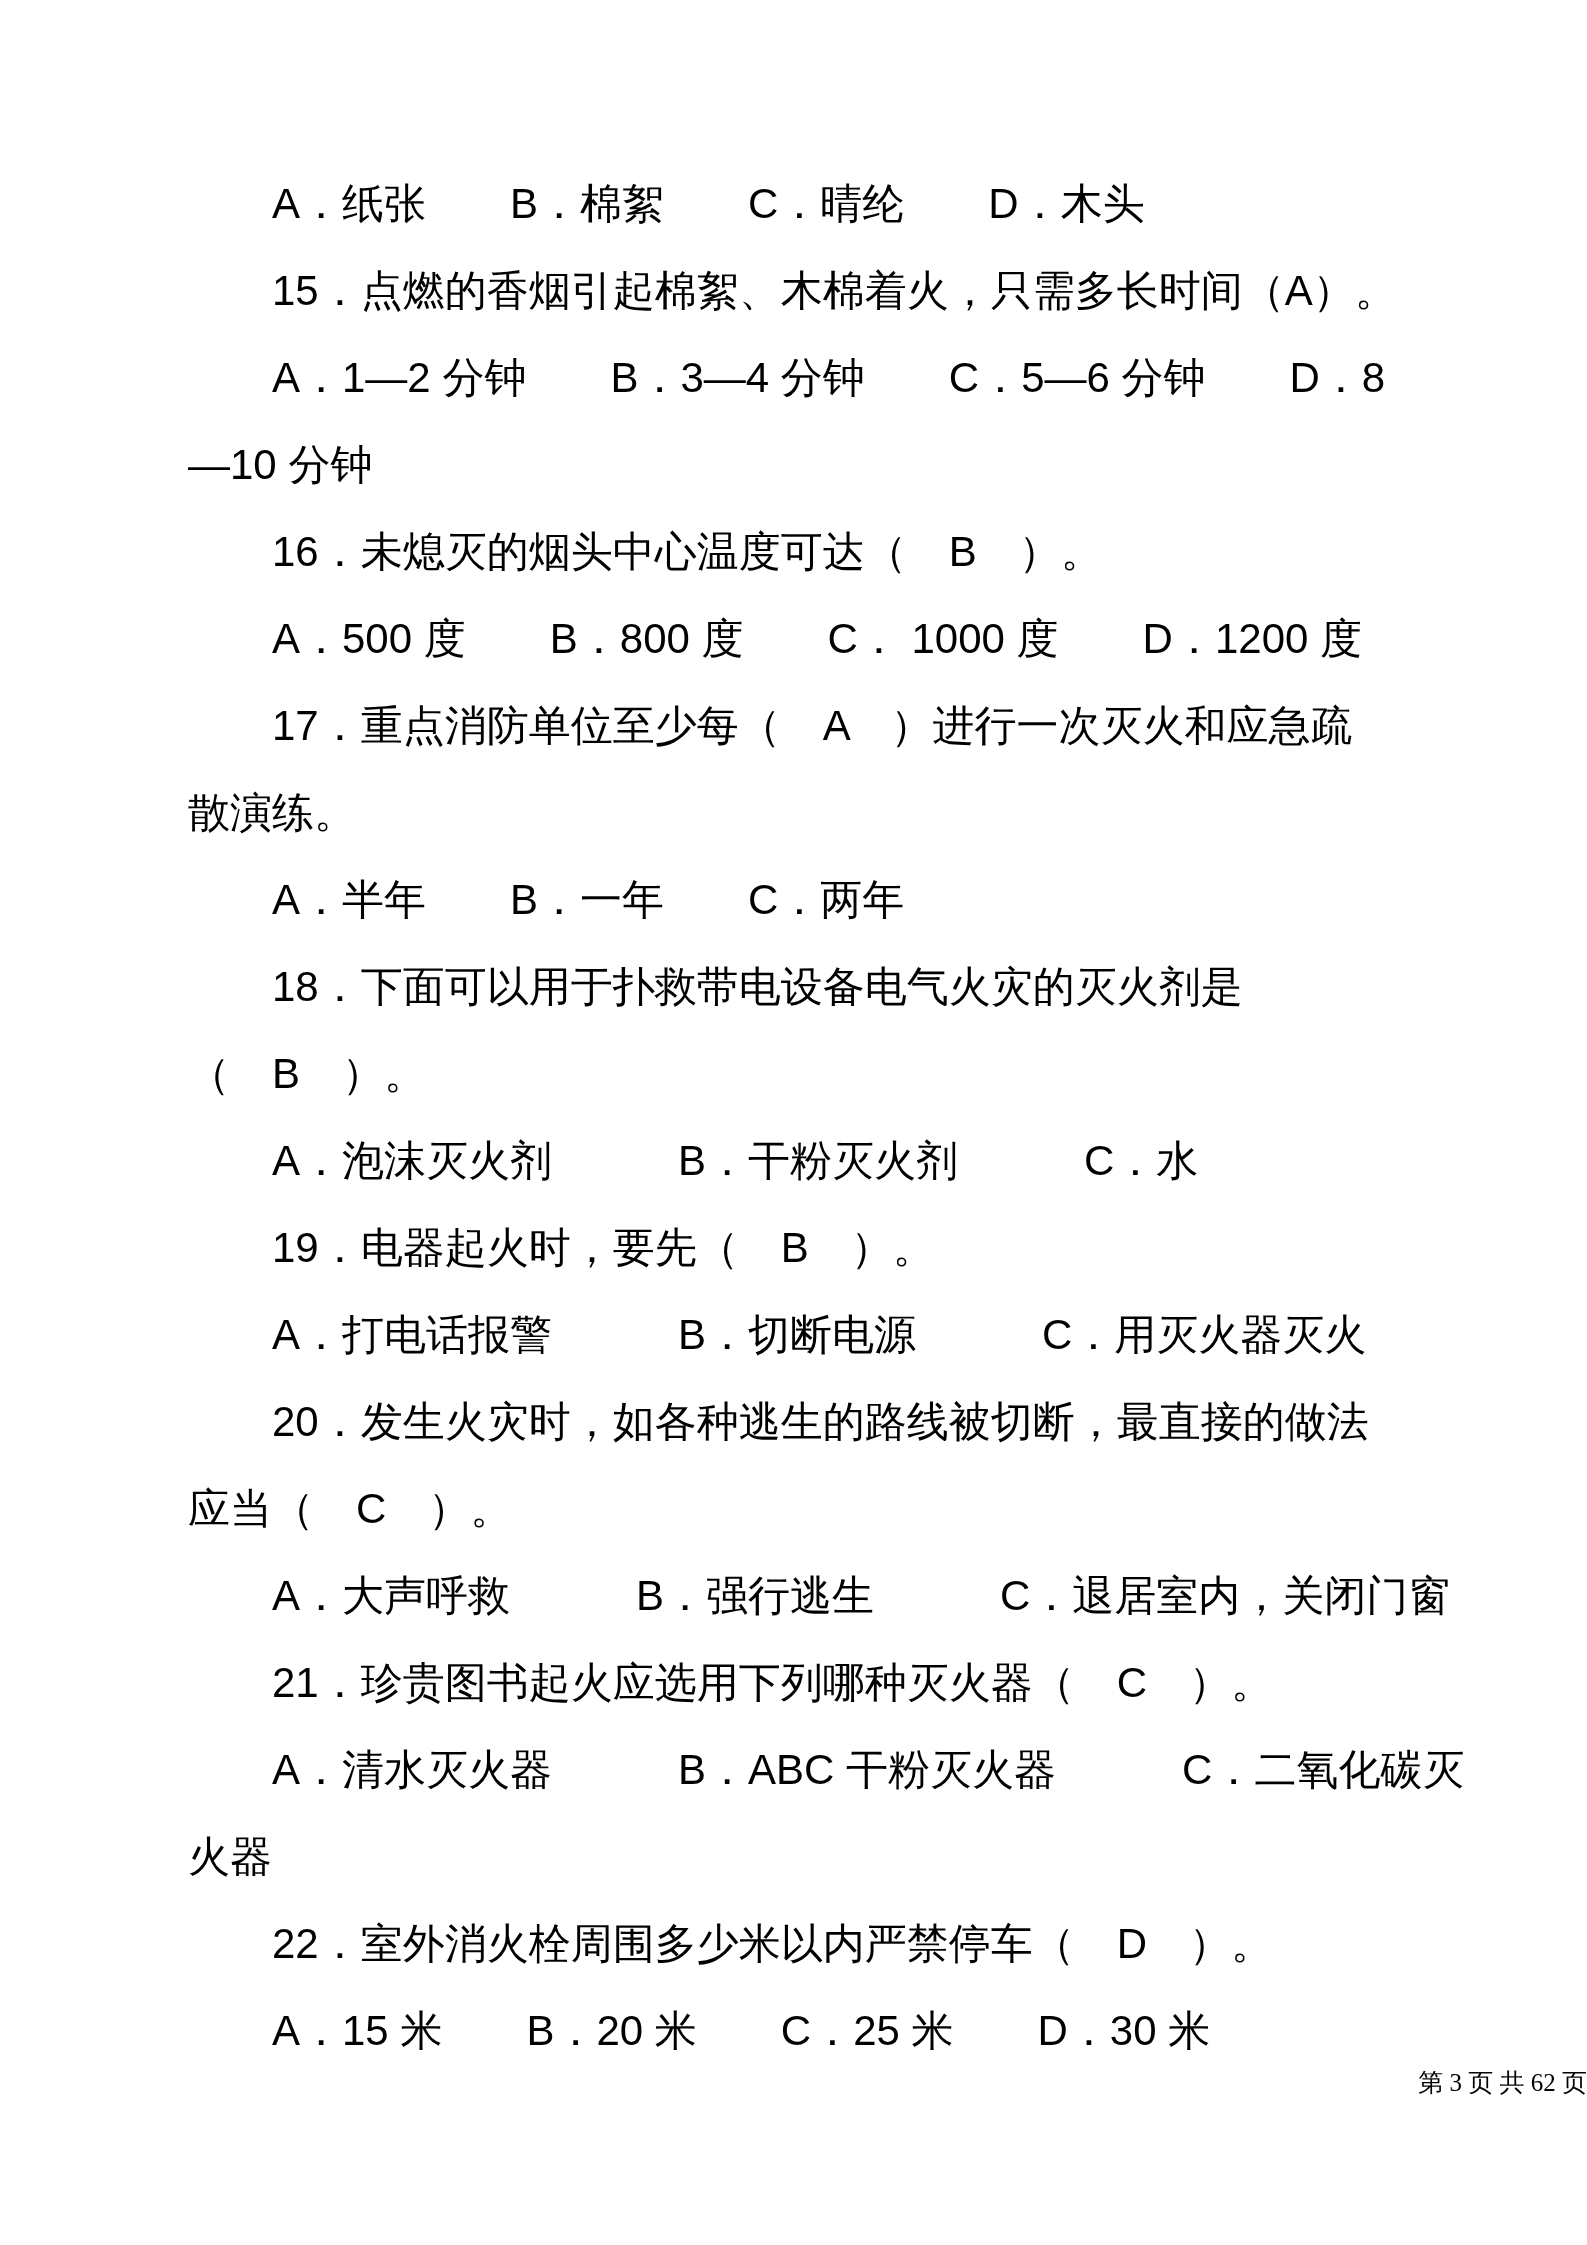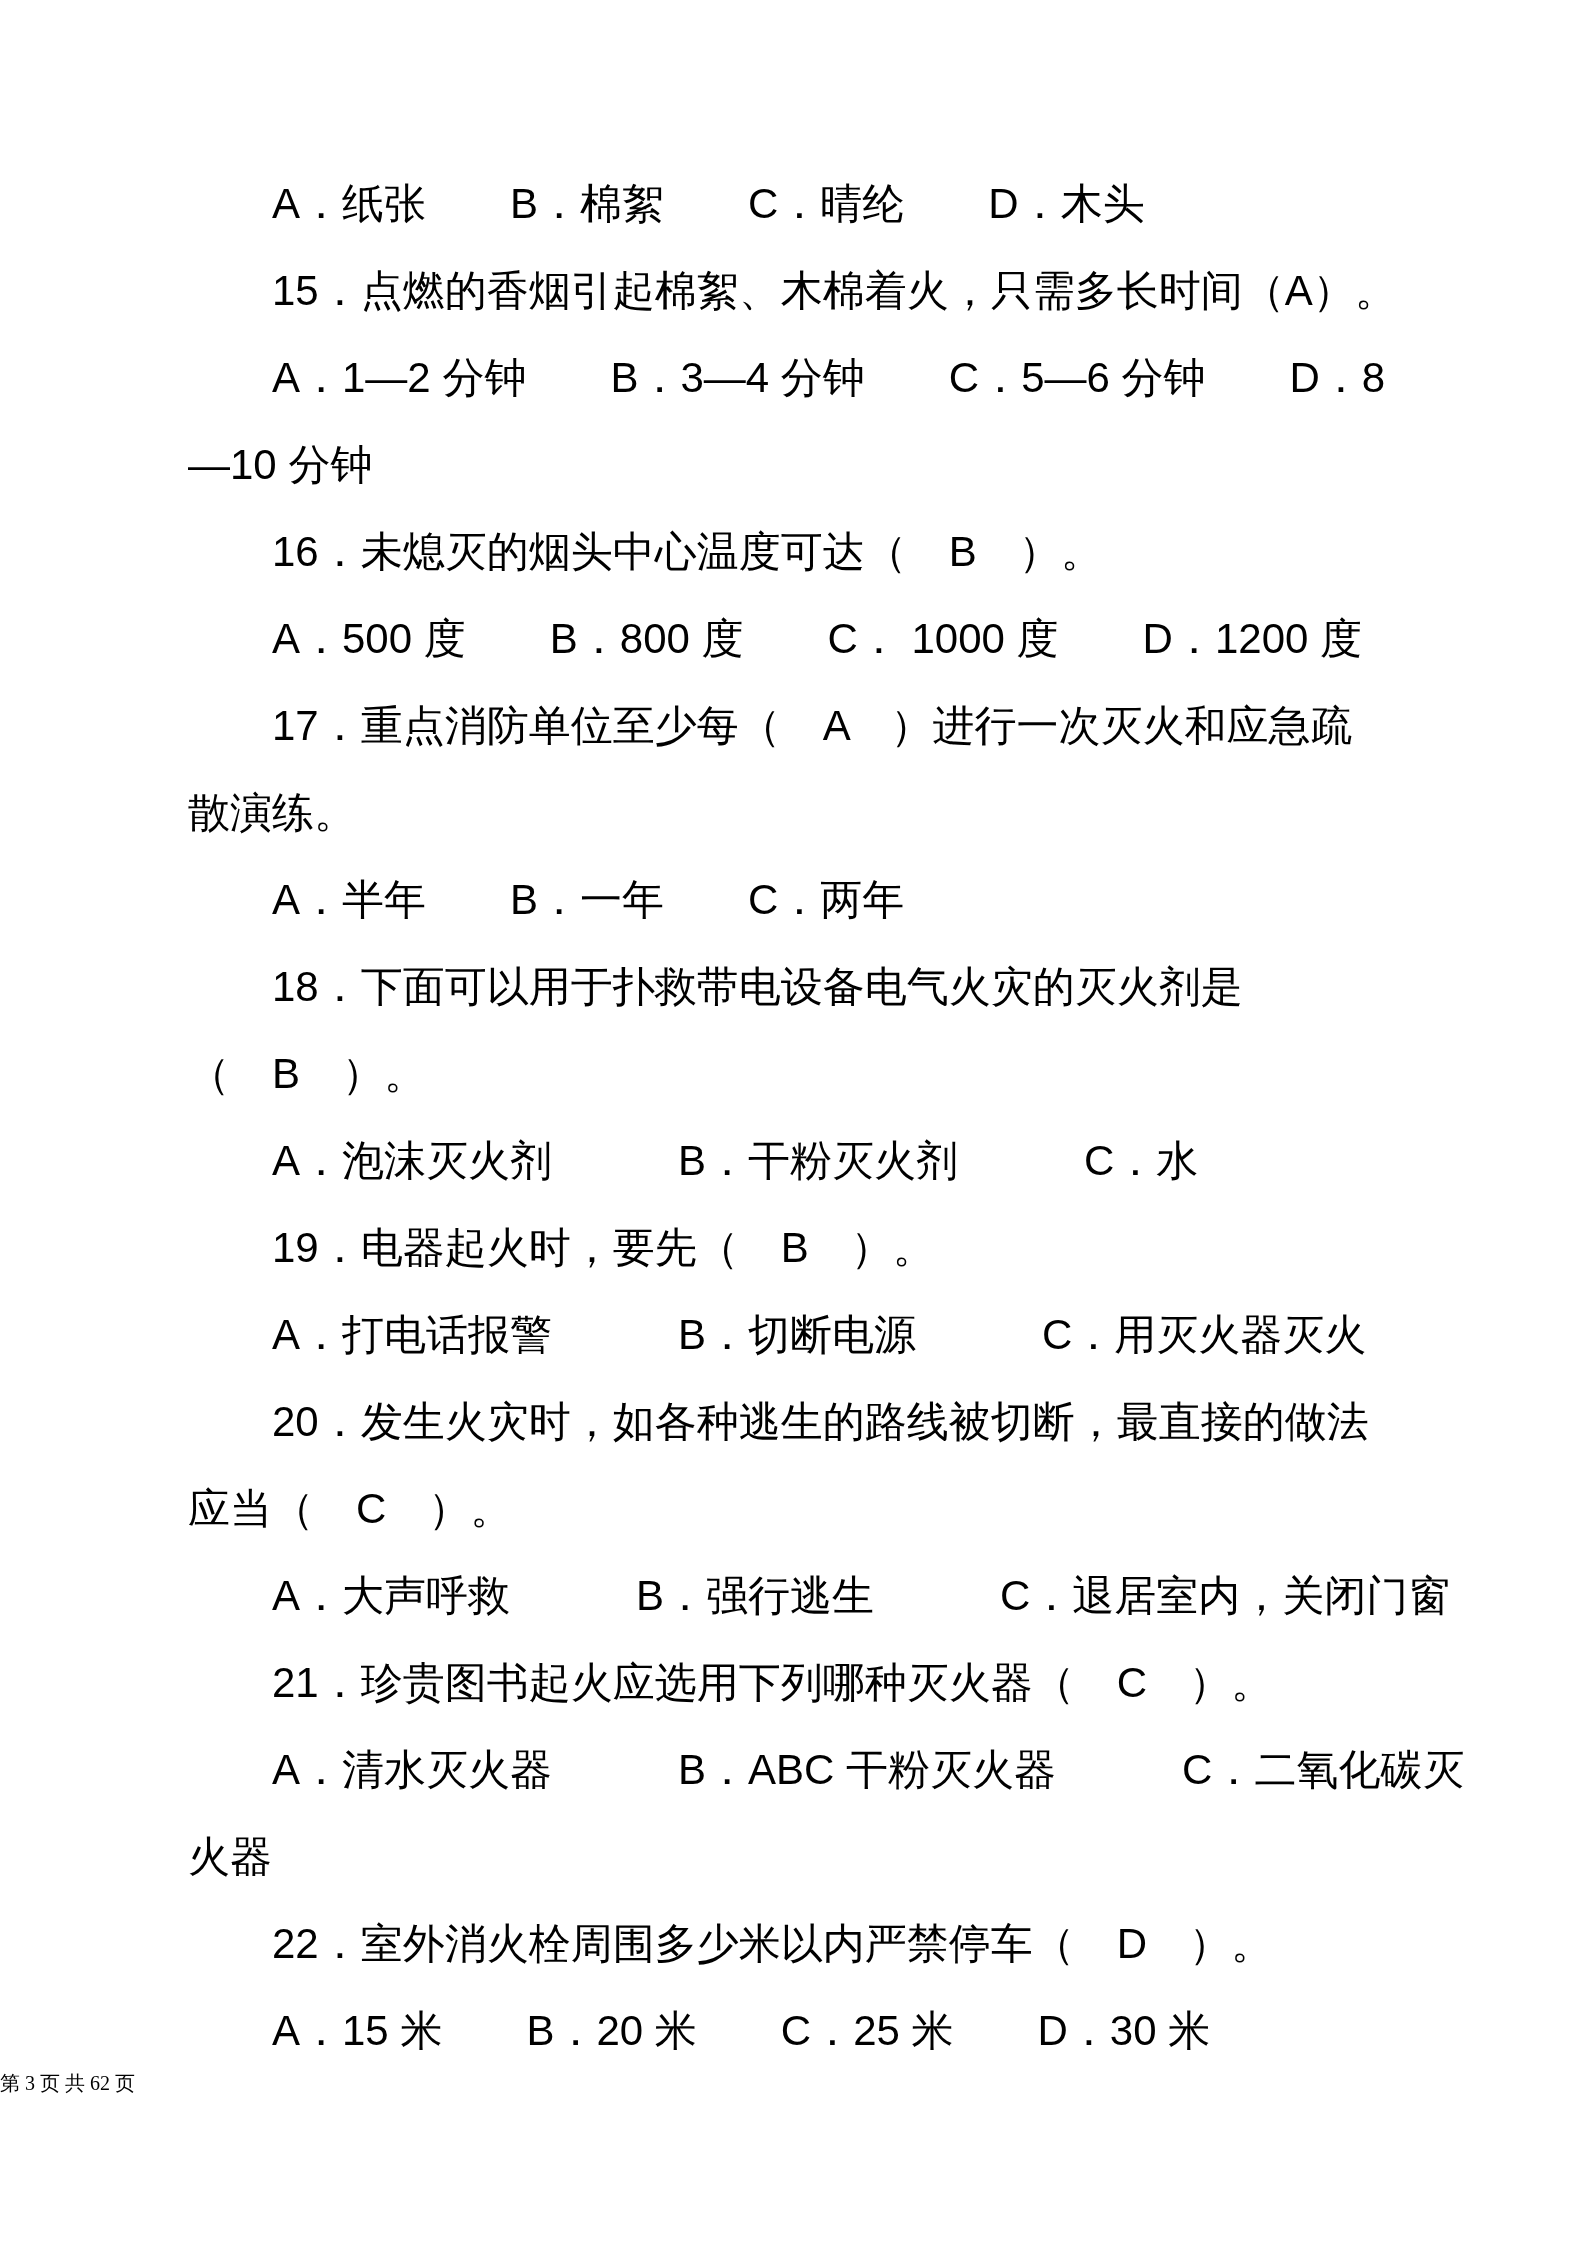--- a/index.html
+++ b/index.html
@@ -30,23 +30,23 @@
     white-space: pre;
   }
   .line.indent {
     padding-left: 84px;
   }
   .footer {
     position: absolute;
     top: 2063px;
     left: 0;
     width: 100%;
-    text-align: left;
+    text-align: right;
     font-family: "Liberation Serif", "DejaVu Serif", serif;
-    font-size: 20px;
+    font-size: 25px;
     line-height: 40px;
     color: #000000;
   }
 </style>
 </head>
 <body>
 
 <div class="page">
   <div class="doc-body" id="doc-body"><div class="line indent">A．纸张　　B．棉絮　　C．晴纶　　D．木头</div><div class="line indent">15．点燃的香烟引起棉絮、木棉着火，只需多长时间（A）。</div><div class="line indent">A．1—2 分钟　　B．3—4 分钟　　C．5—6 分钟　　D．8</div><div class="line">—10 分钟</div><div class="line indent">16．未熄灭的烟头中心温度可达（　B　）。</div><div class="line indent">A．500 度　　B．800 度　　C． 1000 度　　D．1200 度</div><div class="line indent">17．重点消防单位至少每（　A　）进行一次灭火和应急疏</div><div class="line">散演练。</div><div class="line indent">A．半年　　B．一年　　C．两年</div><div class="line indent">18．下面可以用于扑救带电设备电气火灾的灭火剂是</div><div class="line">（　B　）。</div><div class="line indent">A．泡沫灭火剂　　　B．干粉灭火剂　　　C．水</div><div class="line indent">19．电器起火时，要先（　B　）。</div><div class="line indent">A．打电话报警　　　B．切断电源　　　C．用灭火器灭火</div><div class="line indent">20．发生火灾时，如各种逃生的路线被切断，最直接的做法</div><div class="line">应当（　C　）。</div><div class="line indent">A．大声呼救　　　B．强行逃生　　　C．退居室内，关闭门窗</div><div class="line indent">21．珍贵图书起火应选用下列哪种灭火器（　C　）。</div><div class="line indent">A．清水灭火器　　　B．ABC 干粉灭火器　　　C．二氧化碳灭</div><div class="line">火器</div><div class="line indent">22．室外消火栓周围多少米以内严禁停车（　D　）。</div><div class="line indent">A．15 米　　B．20 米　　C．25 米　　D．30 米</div></div>
   <div class="footer">

